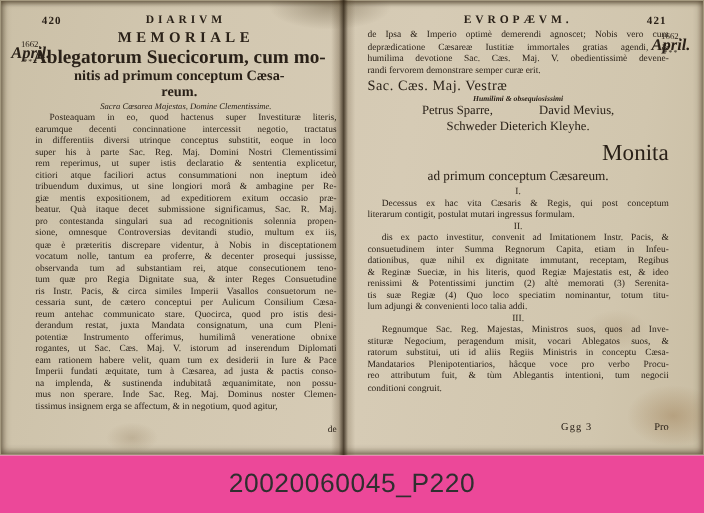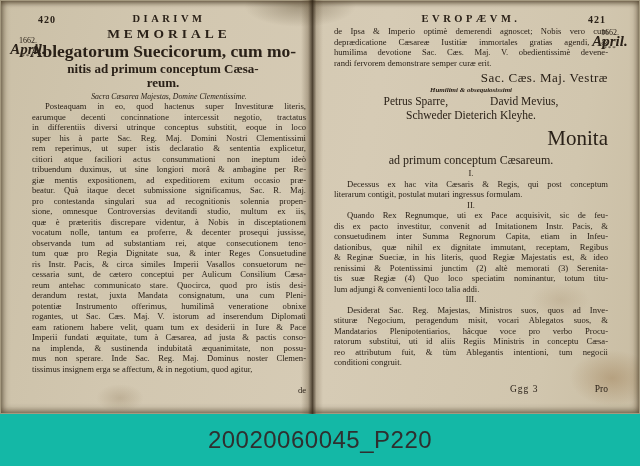--- a/index.html
+++ b/index.html
@@ -53,37 +53,37 @@
   .doc-title .t2 { font-size:13px;  line-height:14px; font-weight:bold; }
   .salutation { position:absolute; top:92px; left:26px; width:274px; text-align:center;
                 font-size:7.8px; font-style:italic; }
   .lp-body    { position:absolute; top:101px; left:26px; width:274px; }
   .lp-catch   { position:absolute; top:385px; left:26px; width:274px; text-align:right; font-size:8.6px; }
   
   .right-page { position:absolute; left:318px; top:0; width:316px; height:414px; }
   .rp-header  { position:absolute; top:13px; left:16px; width:274px; }
   .rp-header .pagenum { position:absolute; right:2px; top:1px; }
   .rp-cont    { position:absolute; top:26px; left:16px; width:274px; }
-  .address    { position:absolute; top:70px; left:16px; width:274px; text-align:right;
+  .address    { position:absolute; top:70px; left:16px; width:274px; text-align:left;
                 font-size:13px; letter-spacing:0.5px; }
   .subscription { position:absolute; top:86px; left:16px; width:274px; text-align:center;
                 font-size:7px; font-style:italic; font-weight:bold; }
   .sig-row    { position:absolute; top:95px; left:16px; width:274px; display:flex;
                 justify-content:center; gap:42px; font-size:11.5px; }
   .sig-row2   { position:absolute; top:109px; left:16px; width:274px; text-align:center; font-size:11.5px; }
   .monita     { position:absolute; top:126px; left:16px; width:274px; text-align:right;
                 font-size:21px; line-height:24px; }
   .subhead    { position:absolute; top:153px; left:16px; width:274px; text-align:center; font-size:12px; }
   .sections   { position:absolute; top:168px; left:16px; width:274px; }
   .numeral    { text-align:center; text-align-last:center; font-size:8.6px; line-height:10.5px; }
   .rp-footer  { position:absolute; top:384px; left:16px; width:274px; height:12px; font-size:9.5px; }
   .sigmark    { position:absolute; left:176px; letter-spacing:1px; }
   .rp-catch   { position:absolute; right:0; }
   
-  .caption-bar { position:absolute; left:0; top:414px; width:640px; height:52px; background:#14b8a6;
+  .caption-bar { position:absolute; left:0; top:414px; width:640px; height:52px; background:#ec4899;
                  display:flex; align-items:center; justify-content:center; }
   .caption { font-family:"Liberation Sans", sans-serif; font-size:24px; color:#2f2f2f; letter-spacing:0.5px; }
 </style>
 </head>
 <body>
 
 <div class="stage">
 
   <div class="scan">
     <div class="gutter"></div>
@@ -173,35 +173,34 @@
       <div class="subhead">ad primum conceptum Cæsareum.</div>
 
       <div class="sections">
         <div class="numeral">I.</div>
         <div class="body-lines indent-first">
             <div>Decessus ex hac vita Cæsaris &amp; Regis, qui post conceptum</div>
             <div>literarum contigit, postulat mutari ingressus formulam.</div>
           </div>
         <div class="numeral">II.</div>
         <div class="body-lines indent-first">
-            <div>Quando Rex Regnumque, uti ex Pace acquisivit, sic de feu-</div>
             <div>dis ex pacto investitur, convenit ad Imitationem Instr. Pacis, &amp;</div>
             <div>consuetudinem inter Summa Regnorum Capita, etiam in Infeu-</div>
             <div>dationibus, quæ nihil ex dignitate immutant, receptam, Regibus</div>
             <div>&amp; Reginæ Sueciæ, in his literis, quod Regiæ Majestatis est, &amp; ideo</div>
             <div>renissimi &amp; Potentissimi junctim (2) altè memorati (3) Serenita-</div>
             <div>tis suæ Regiæ (4) Quo loco speciatim nominantur, totum titu-</div>
             <div>lum adjungi &amp; convenienti loco talia addi.</div>
           </div>
         <div class="numeral">III.</div>
         <div class="body-lines indent-first">
-            <div>Desiderat Sac. Reg. Majestas, Ministros suos, quos ad Inve-</div>
+            <div>Regnumque Sac. Reg. Majestas, Ministros suos, quos ad Inve-</div>
             <div>stituræ Negocium, peragendum misit, vocari Ablegatos suos, &amp;</div>
+            <div>ratorum substitui, uti id aliis Regiis Ministris in conceptu Cæsa-</div>
             <div>Mandatarios Plenipotentiarios, hâcque voce pro verbo Procu-</div>
-            <div>ratorum substitui, uti id aliis Regiis Ministris in conceptu Cæsa-</div>
             <div>reo attributum fuit, &amp; tùm Ablegantis intentioni, tum negocii</div>
             <div>conditioni congruit.</div>
           </div>
       </div>
 
       <div class="rp-footer">
         <span class="sigmark">Ggg 3</span>
         <span class="rp-catch">Pro</span>
       </div>
     </div>

